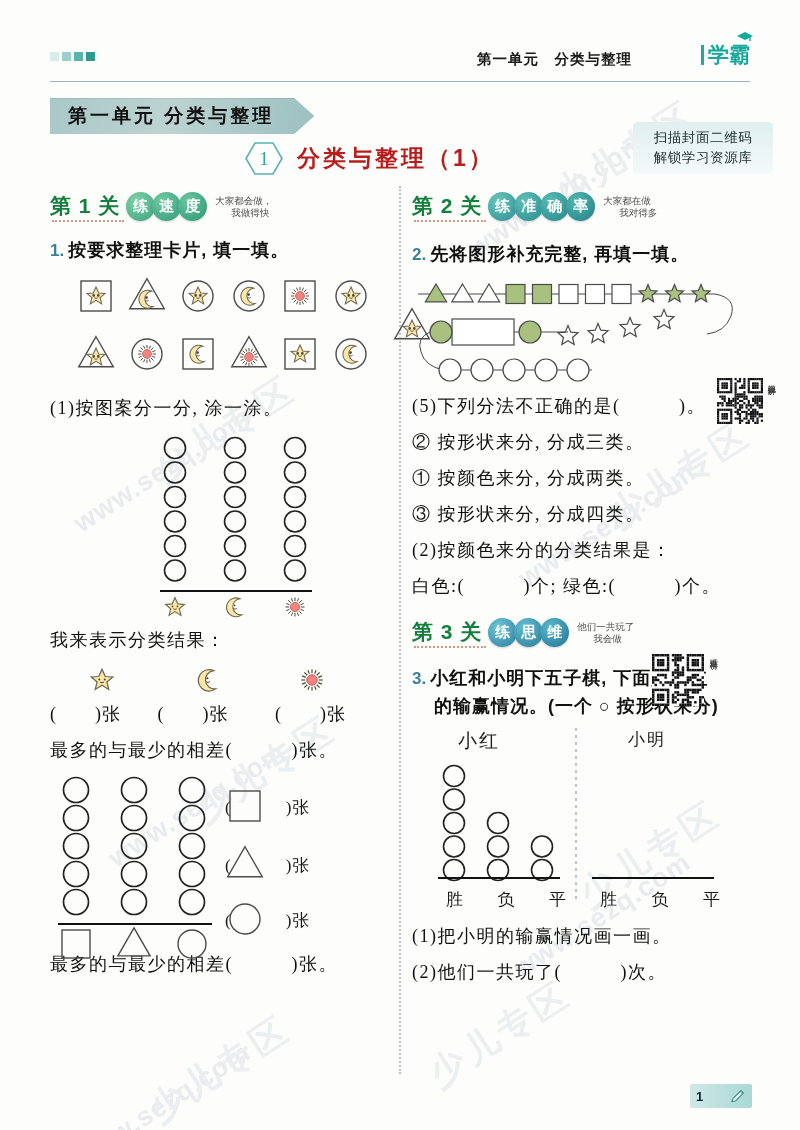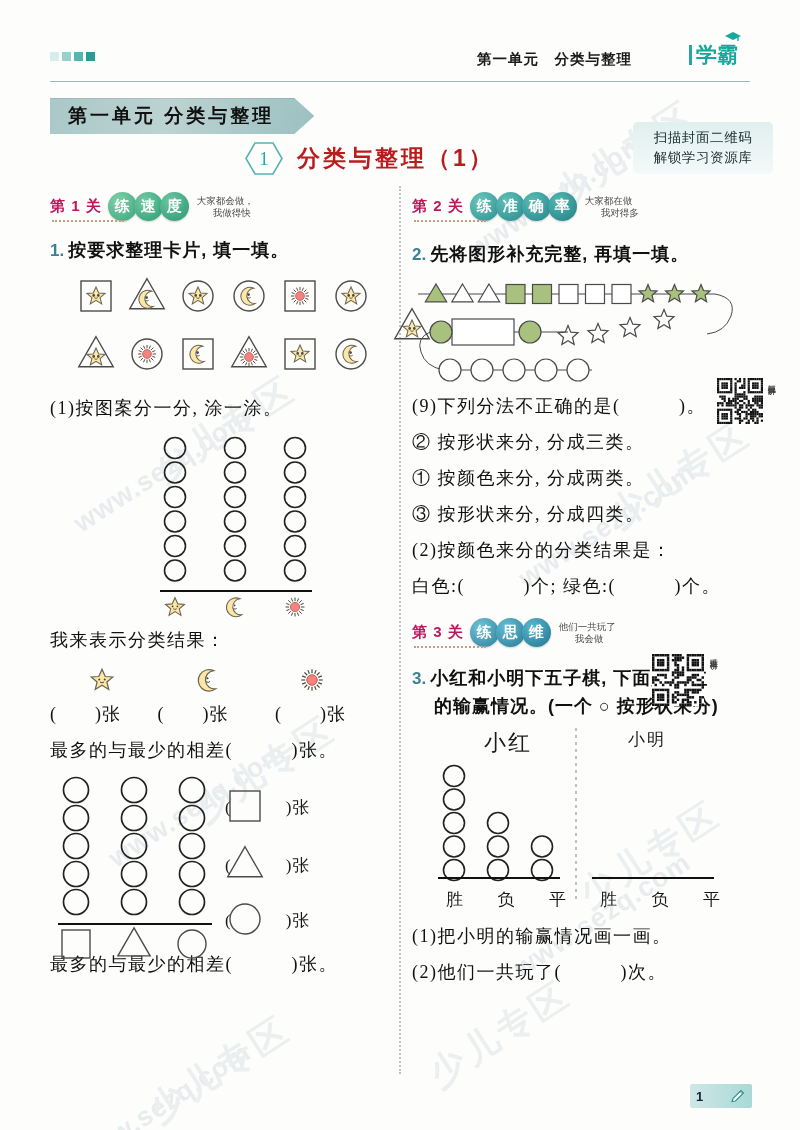--- a/index.html
+++ b/index.html
@@ -18,21 +18,21 @@
   .wm { position:absolute; pointer-events:none; user-select:none;
         color:#e9ecee; font-family:"Liberation Sans",sans-serif; white-space:nowrap; }
   .wm-url { font-size:27px; letter-spacing:1px; transform:rotate(-33deg); font-weight:600; }
   .wm-cn  { font-size:36px; letter-spacing:4px; transform:rotate(-33deg); color:#eceff0; font-weight:700;}
 
   
   .runhead { position:absolute; left:50px; top:48px; width:700px; height:34px; }
   .runhead .rh-text { position:absolute; right:118px; top:2px; font-size:14.5px;
       font-family:"Liberation Sans",sans-serif; font-weight:700; color:#1b1b1b; letter-spacing:1px;}
   .runhead .rh-rule { position:absolute; left:0; right:0; bottom:0; height:1px; background:#9bb7bd; }
-  .logo { position:absolute; right:12px; top:-8px; height:30px; display:flex; align-items:center;justify-content:center; }
+  .logo { position:absolute; right:0; top:-8px; height:30px; display:flex; align-items:center;justify-content:center; }
   .logo .bar { width:3px; height:20px; background:#2aa79b; margin-right:4px; }
   .logo .mark { font-family:"Liberation Sans",sans-serif; font-weight:700; font-size:21px;
       color:#15a89c; letter-spacing:0px; position:relative; }
   .logo .cap { position:absolute; right:-3px; top:-8px; width:16px; height:9px; }
 
   .sqrow { position:absolute; left:50px; top:52px; display:flex; gap:3px; }
   .sqrow i { display:block; width:9px; height:9px; }
 
   
   .banner { position:absolute; left:50px; top:98px; height:36px; padding:0 40px 0 18px;
@@ -61,22 +61,22 @@
 
   
   .colsplit { position:absolute; left:399px; top:186px; width:0; height:888px;
       border-left:2px dotted #b9c2c4; }
 
   .colL { position:absolute; left:50px; top:186px; width:340px; }
   .colR { position:absolute; left:412px; top:186px; width:340px; }
 
   
   .lvl { position:relative; height:40px; display:flex; align-items:center; }
-  .lvl-no { font-family:"Liberation Sans",sans-serif; font-size:15px; font-weight:700;
-      color:#be185d; letter-spacing:1px; }
+  .lvl-no { font-family:"Liberation Sans",sans-serif; font-size:21px; font-weight:700;
+      color:#15803d; letter-spacing:1px; }
   .lvl-dash { position:absolute; left:2px; bottom:4px; width:72px; border-bottom:2px dotted #cf9a7e; }
   .lvl-balls { display:flex; margin-left:9px; }
   .lvl-balls b { width:29px; height:29px; border-radius:50%; display:flex;
       align-items:center; justify-content:center; color:#fff; font-size:15px;
       font-family:"Liberation Sans",sans-serif; font-weight:700; margin-left:-3px;
       box-shadow:0 1px 2px rgba(0,0,0,.18); }
   .lvl-sub { margin-left:8px; font-family:"Liberation Sans",sans-serif; font-size:9.5px;
       color:#4a4a4a; line-height:1.25; position:relative; top:1px; }
   .lvl-sub .l2 { padding-left:16px; }
 
@@ -675,21 +675,21 @@
             <line x1="38" y1="98" x2="180" y2="98" stroke="#4a4a4a" stroke-width="1"></line>
             <circle cx="38" cy="98" r="11" fill="#ffffff" stroke="#4a4a4a" stroke-width="1.2"></circle>
             <circle cx="70" cy="98" r="11" fill="#ffffff" stroke="#4a4a4a" stroke-width="1.2"></circle>
             <circle cx="102" cy="98" r="11" fill="#ffffff" stroke="#4a4a4a" stroke-width="1.2"></circle>
             <circle cx="134" cy="98" r="11" fill="#ffffff" stroke="#4a4a4a" stroke-width="1.2"></circle>
             <circle cx="166" cy="98" r="11" fill="#ffffff" stroke="#4a4a4a" stroke-width="1.2"></circle>
           </g>
       </svg>
     </div>
 
-    <div class="body-line">(9)下列分法不正确的是(　　　)。</div>
+    <div class="body-line">(5)下列分法不正确的是(　　　)。</div>
     <div class="body-line">② 按形状来分, 分成三类。</div>
     <div class="body-line">① 按颜色来分, 分成两类。</div>
     <div class="body-line">③ 按形状来分, 分成四类。</div>
     <div class="body-line">(2)按颜色来分的分类结果是：</div>
     <div class="body-line">白色:(　　　)个; 绿色:(　　　)个。</div>
 
     <div class="lvl" style="margin-top:8px">
       <span class="lvl-no">第 3 关</span>
       <span class="lvl-dash"></span>
       <span class="lvl-balls">
@@ -955,21 +955,21 @@
             <circle cx="86" cy="142" r="10.5" fill="none" stroke="#222" stroke-width="1.6"></circle>
             <circle cx="86" cy="118.5" r="10.5" fill="none" stroke="#222" stroke-width="1.6"></circle>
             <circle cx="86" cy="95" r="10.5" fill="none" stroke="#222" stroke-width="1.6"></circle>
             <circle cx="130" cy="142" r="10.5" fill="none" stroke="#222" stroke-width="1.6"></circle>
             <circle cx="130" cy="118.5" r="10.5" fill="none" stroke="#222" stroke-width="1.6"></circle>
             <line x1="26" y1="150" x2="148" y2="150" stroke="#111" stroke-width="2"></line>
             <line x1="180" y1="150" x2="302" y2="150" stroke="#111" stroke-width="2"></line>
             <line x1="164" y1="0" x2="164" y2="175" stroke="#b9c2c4" stroke-width="2" stroke-dasharray="3 4"></line>
           </g>
       </svg>
-      <div style="position:absolute;left:72px;top:0;font-size:22px;letter-spacing:2px">小红</div>
+      <div style="position:absolute;left:46px;top:0;font-size:19px;letter-spacing:2px">小红</div>
       <div style="position:absolute;left:216px;top:0;font-size:17px;letter-spacing:2px">小明</div>
       <div style="position:absolute;left:34px;top:160px;width:120px;display:flex;justify-content:space-between;font-size:17px">
         <span>胜</span>
         <span>负</span>
         <span>平</span>
       </div>
       <div style="position:absolute;left:188px;top:160px;width:120px;display:flex;justify-content:space-between;font-size:17px">
         <span>胜</span>
         <span>负</span>
         <span>平</span>

